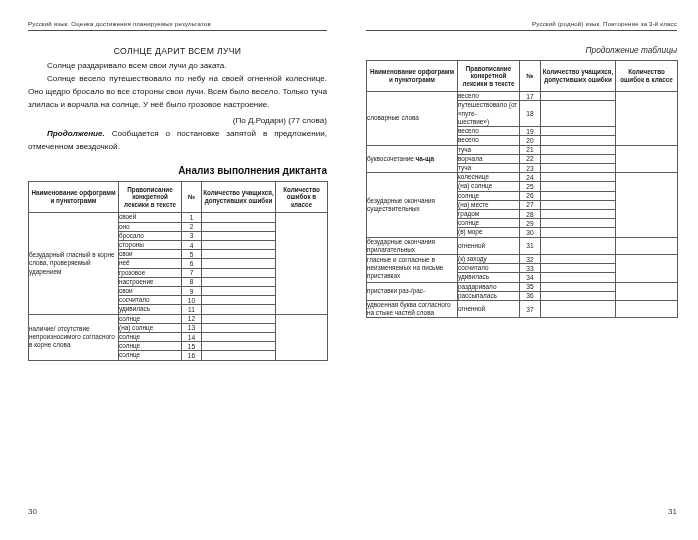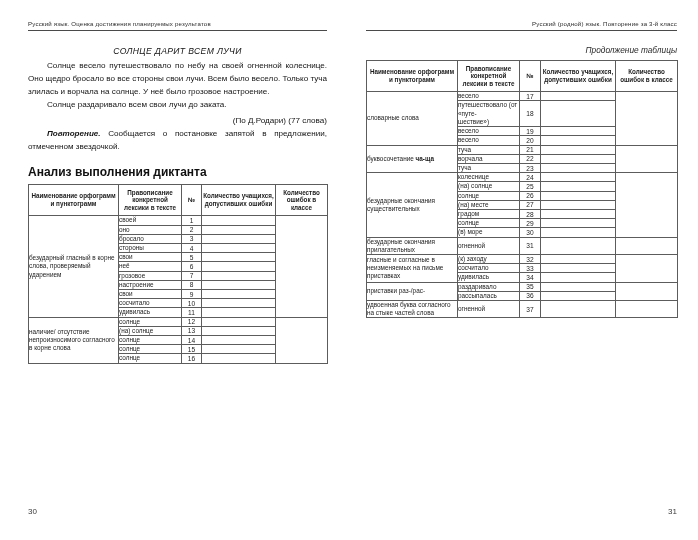--- a/index.html
+++ b/index.html
@@ -48,21 +48,20 @@
   .runhead-right { text-align: right; }
 
   
   .art-title {
     text-align: center;
     font-size: 8.6px;
     letter-spacing: 0.35px;
     margin-top: 15px;
     margin-bottom: 3px;
     color: #121212;
-    font-style: italic;
   }
   p.body {
     font-size: 8.1px;
     line-height: 13.3px;
     text-align: justify;
     text-indent: 19px;
     margin: 0;
     color: #141414;
     hyphens: manual;
   }
@@ -76,22 +75,22 @@
   }
   .note {
     margin-top: 9px;
   }
   .note b {
     font-style: italic;
     font-weight: bold;
   }
 
   .tbl-title {
-    text-align: left;
-    font-size: 12px;
+    text-align: right;
+    font-size: 10px;
     font-weight: bold;
     margin-top: 11px;
     margin-bottom: 5px;
     color: #101010;
   }
   .cont-note {
     text-align: right;
     font-size: 8.3px;
     font-style: italic;
     color: #2a2a2a;
@@ -170,29 +169,29 @@
 <body>
 
 <div class="spread">
 
   <div class="page page-left">
 
     <div class="runhead runhead-left">Русский язык. Оценка достижения планируемых результатов</div>
 
     <div class="art-title">СОЛНЦЕ ДАРИТ ВСЕМ ЛУЧИ</div>
 
+    <p class="body">Солнце раздаривало всем свои лучи до заката.</p>
+
     <p class="body">Солнце весело путешествовало по небу на своей огненной колеснице. Оно щедро бросало во все стороны свои лучи. Всем было весело. Только туча злилась и ворчала на солнце. У неё было грозовое настроение.</p>
 
-    <p class="body">Солнце раздаривало всем свои лучи до заката.</p>
-
 
     <p class="right-align">(По Д.Родари) (77 слова)</p>
 
     <p class="body note">
-      <b>Повторение.</b><span> Сообщается о постановке запятой в предложении, отмеченном звездочкой.</span>
+      <b>Продолжение.</b><span> Сообщается о постановке запятой в предложении, отмеченном звездочкой.</span>
     </p>
 
     <div class="tbl-title">Анализ выполнения диктанта</div>
 
     <table class="grid t-left">
       <colgroup>
         <col class="c1">
           <col class="c2">
           <col class="c3">
           <col class="c4">

